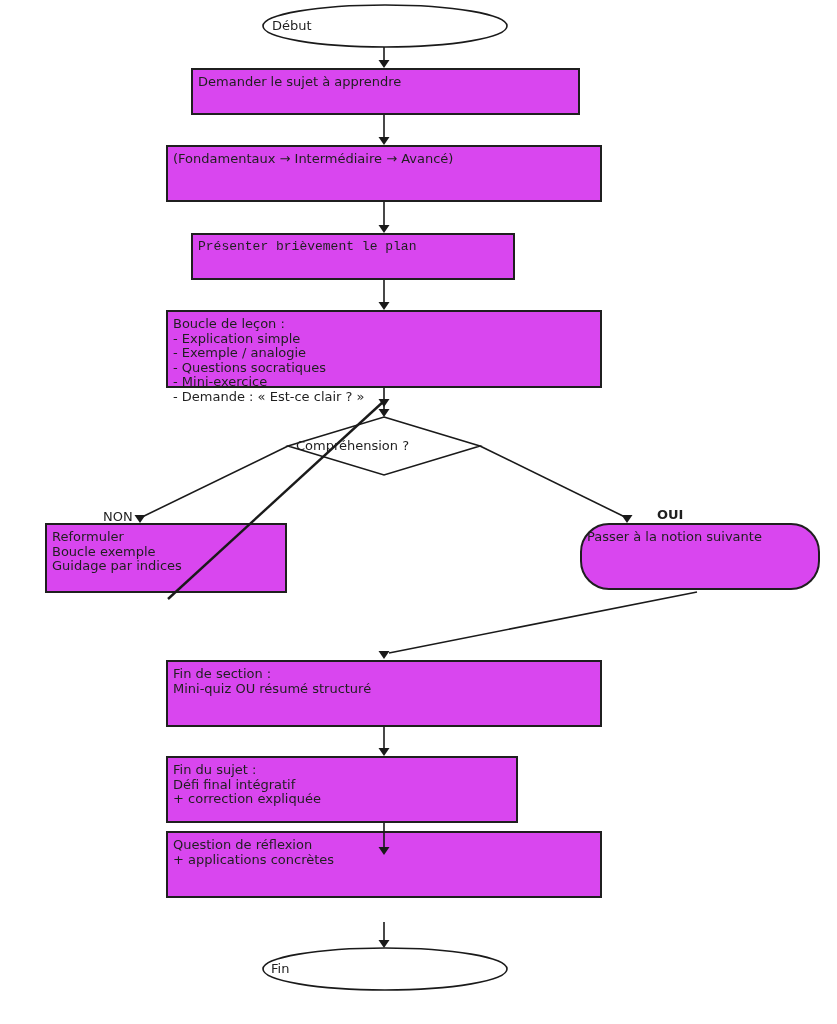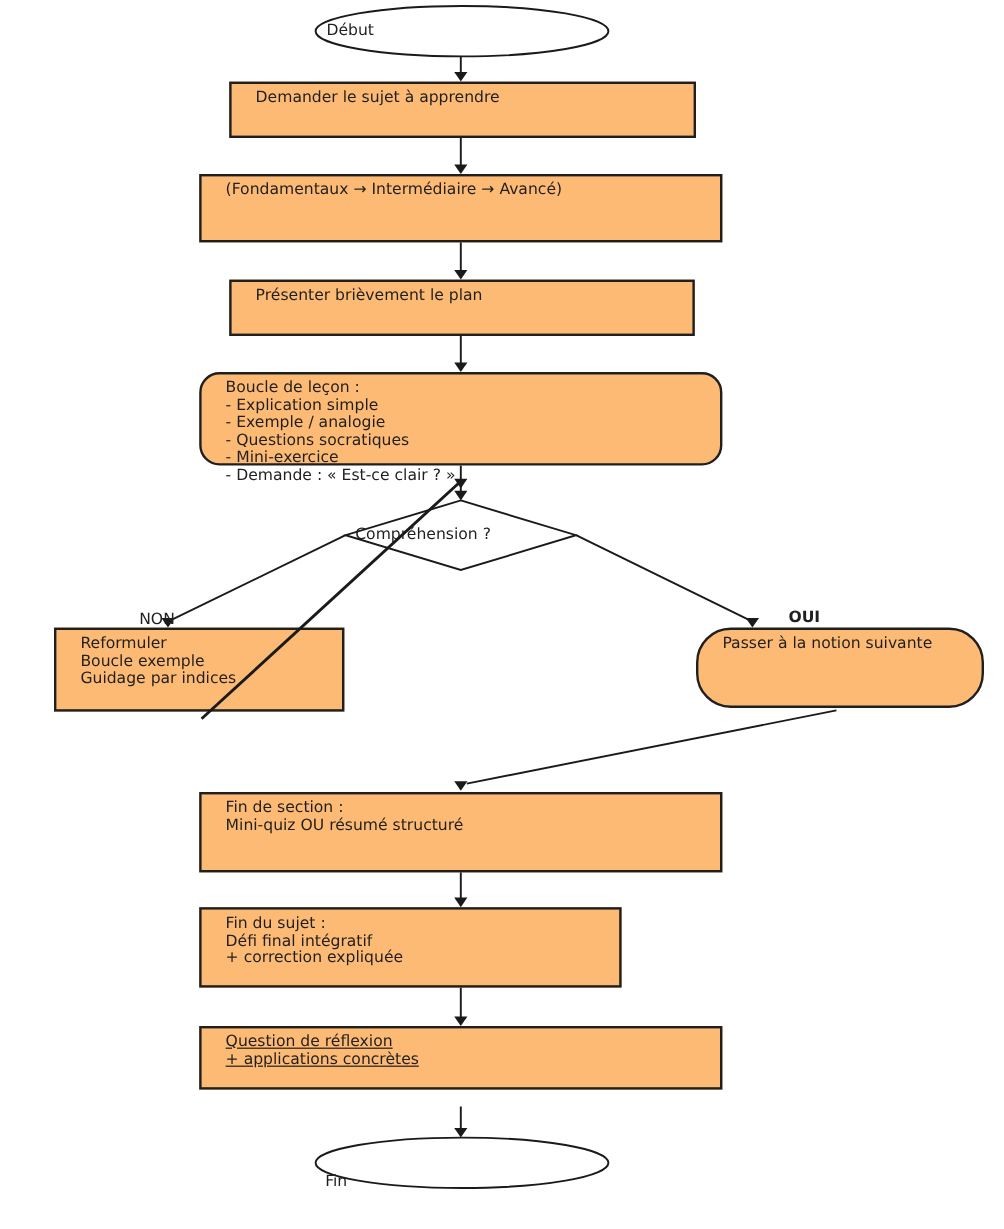--- a/index.html
+++ b/index.html
@@ -2,46 +2,46 @@
 <html><head>
 <meta charset="utf-8">
 <style>
   html,body { margin:0; padding:0; background:#ffffff; }
   .stage {
     position:relative; width:837px; height:1024px; background:#ffffff;
     font-family:"DejaVu Sans","Liberation Sans",sans-serif; color:#1f1f1f;
     overflow:hidden;
   }
   .box {
-    position:absolute; background:#fdba74; border:2px solid #1f1f1f;
-    box-sizing:border-box; padding:5px 20px; font-size:13px; line-height:14.6px;
+    position:absolute; background:#d946ef; border:2px solid #1f1f1f;
+    box-sizing:border-box; padding:5px 5px; font-size:13px; line-height:14.6px;
   }
   .box .ln { white-space:nowrap; }
   .overlay { position:absolute; left:0; top:0; pointer-events:none; }
   .lbl { position:absolute; font-size:13px; white-space:nowrap; line-height:15px; }
   .diamond-lbl { position:absolute; font-size:13px; white-space:nowrap; }
 </style>
 </head>
 <body>
 
 <div class="stage">
 
   <div class="box" style="left:191px; top:68px; width:389px; height:47px;">
     <div class="ln">Demander le sujet à apprendre</div>
   </div>
 
   <div class="box" style="left:166px; top:145px; width:436px; height:57px;">
     <div class="ln">(Fondamentaux → Intermédiaire → Avancé)</div>
   </div>
 
-  <div class="box" style="left:191px; top:233px; width:388px; height:47px;">
+  <div class="box" style="left:191px; top:233px; width:324px; height:47px;font-family:Liberation Mono, monospace;">
     <div class="ln">Présenter brièvement le plan</div>
   </div>
 
-  <div class="box" style="left:166px; top:310px; width:436px; height:78px;border-radius:17px;">
+  <div class="box" style="left:166px; top:310px; width:436px; height:78px;">
     <div class="ln">Boucle de leçon :</div>
     <div class="ln">- Explication simple</div>
     <div class="ln">- Exemple / analogie</div>
     <div class="ln">- Questions socratiques</div>
     <div class="ln">- Mini-exercice</div>
     <div class="ln">- Demande : « Est-ce clair ? »</div>
   </div>
 
   <div class="box" style="left:45px; top:523px; width:242px; height:70px;">
     <div class="ln">Reformuler</div>
@@ -57,21 +57,21 @@
     <div class="ln">Fin de section :</div>
     <div class="ln">Mini-quiz OU résumé structuré</div>
   </div>
 
   <div class="box" style="left:166px; top:756px; width:352px; height:67px;">
     <div class="ln">Fin du sujet :</div>
     <div class="ln">Défi final intégratif</div>
     <div class="ln">+ correction expliquée</div>
   </div>
 
-  <div class="box" style="left:166px; top:855px; width:436px; height:53px;text-decoration:underline;">
+  <div class="box" style="left:166px; top:831px; width:436px; height:67px;">
     <div class="ln">Question de réflexion</div>
     <div class="ln">+ applications concrètes</div>
   </div>
 
   <svg class="overlay" width="837" height="1024" viewBox="0 0 837 1024">
 
     <ellipse cx="385" cy="26" rx="122" ry="21" fill="#ffffff" stroke="#1a1a1a" stroke-width="1.6"></ellipse>
     <ellipse cx="385" cy="969" rx="122" ry="21" fill="#ffffff" stroke="#1a1a1a" stroke-width="1.6"></ellipse>
 
     <polygon points="384,417 480,446 384,475 288,446" fill="#ffffff" stroke="#1a1a1a" stroke-width="1.6"></polygon>
@@ -104,19 +104,19 @@
       <polygon points="378.5,748 389.5,748 384,756"></polygon>
       <polygon points="378.5,847 389.5,847 384,855"></polygon>
       <polygon points="378.5,940 389.5,940 384,948"></polygon>
     </g>
   </svg>
 
   <div class="lbl" style="left:272px; top:18px;">Début</div>
 
   <div class="diamond-lbl" style="left:296px; top:438px;">Compréhension ?</div>
 
-  <div class="lbl" style="left:103px; top:509px;margin-left:13px;">NON</div>
+  <div class="lbl" style="left:103px; top:509px;">NON</div>
 
   <div class="lbl" style="left:657px; top:507px;font-weight:bold;">OUI</div>
 
-  <div class="lbl" style="left:271px; top:961px;margin-top:16px;">Fin</div>
+  <div class="lbl" style="left:271px; top:961px;">Fin</div>
 
 </div>
 
 </body></html>

